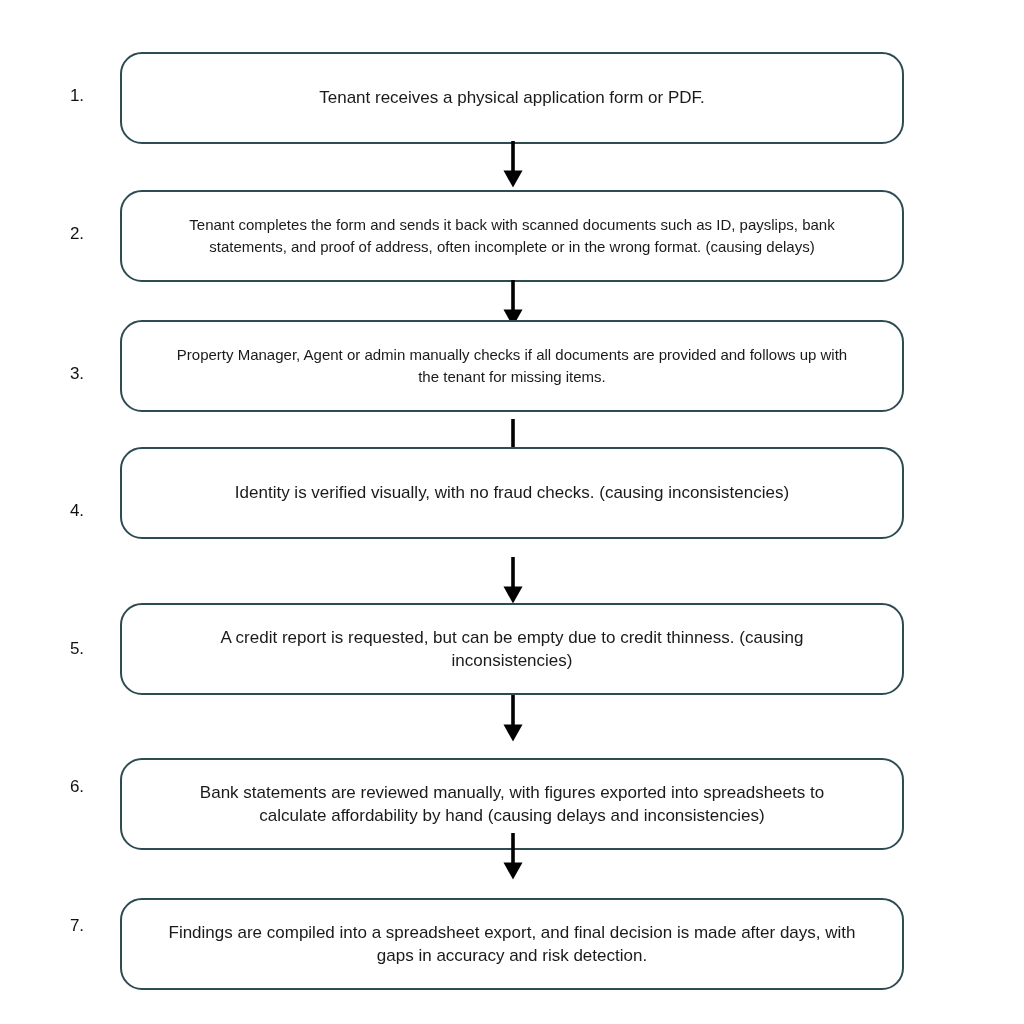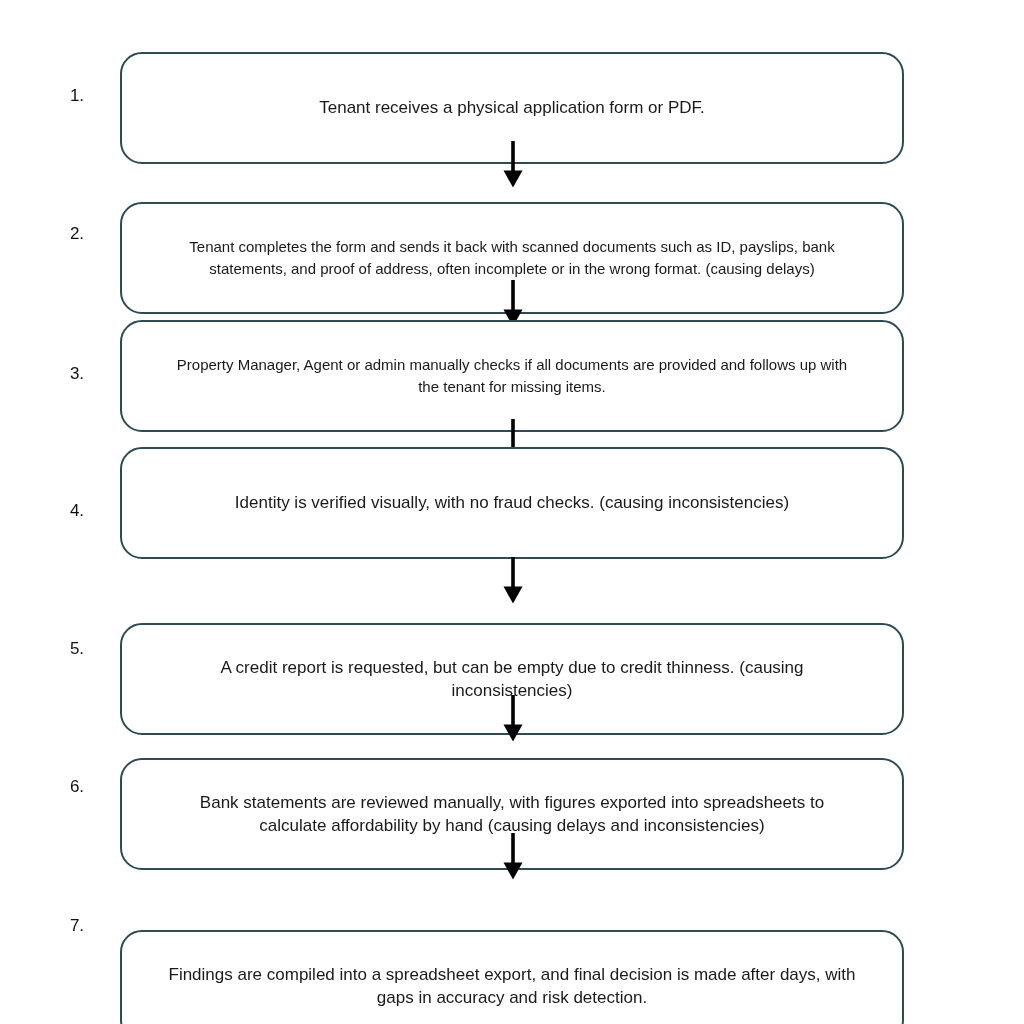--- a/index.html
+++ b/index.html
@@ -24,21 +24,21 @@
     display: flex;
     align-items: center;
     justify-content: center;
     font-size: 17px;
     color: #111111;
   }
   .step-box {
     position: absolute;
     left: 120px;
     width: 784px;
-    height: 112px;
+    height: 92px;
     box-sizing: border-box;
     border: 2.5px solid #2e4a52;
     border-radius: 22px;
     background: #ffffff;
     display: flex;
     align-items: center;
     justify-content: center;
     text-align: center;
     padding: 0 45px;
   }
@@ -65,21 +65,21 @@
   <div class="step-num" style="top:52px">1.</div>
   <div class="step-box" style="top:52px">
     <span class="box-text">Tenant receives a physical application form or PDF.</span>
   </div>
   <svg class="flow-arrow" style="top:141px" width="26" height="47" viewBox="0 0 26 47">
     <line x1="13" y1="0" x2="13" y2="32" stroke="#000000" stroke-width="3.6"></line>
     <polygon points="3.5,29.5 22.5,29.5 13,46.5" fill="#000000"></polygon>
   </svg>
 
   <div class="step-num" style="top:190px">2.</div>
-  <div class="step-box small" style="top:202px">
+  <div class="step-box small" style="top:190px">
     <span class="box-text">Tenant completes the form and sends it back with scanned documents such as ID, payslips, bank statements, and proof of address, often incomplete or in the wrong format. (causing delays)</span>
   </div>
   <svg class="flow-arrow" style="top:280px" width="26" height="47" viewBox="0 0 26 47">
     <line x1="13" y1="0" x2="13" y2="32" stroke="#000000" stroke-width="3.6"></line>
     <polygon points="3.5,29.5 22.5,29.5 13,46.5" fill="#000000"></polygon>
   </svg>
 
   <div class="step-num" style="top:330px">3.</div>
   <div class="step-box small" style="top:320px">
     <span class="box-text">Property Manager, Agent or admin manually checks if all documents are provided and follows up with the tenant for missing items.</span>
@@ -92,35 +92,35 @@
   <div class="step-num" style="top:467px">4.</div>
   <div class="step-box" style="top:447px">
     <span class="box-text">Identity is verified visually, with no fraud checks. (causing inconsistencies)</span>
   </div>
   <svg class="flow-arrow" style="top:557px" width="26" height="47" viewBox="0 0 26 47">
     <line x1="13" y1="0" x2="13" y2="32" stroke="#000000" stroke-width="3.6"></line>
     <polygon points="3.5,29.5 22.5,29.5 13,46.5" fill="#000000"></polygon>
   </svg>
 
   <div class="step-num" style="top:605px">5.</div>
-  <div class="step-box" style="top:623px">
+  <div class="step-box" style="top:603px">
     <span class="box-text">A credit report is requested, but can be empty due to credit thinness. (causing inconsistencies)</span>
   </div>
   <svg class="flow-arrow" style="top:695px" width="26" height="47" viewBox="0 0 26 47">
     <line x1="13" y1="0" x2="13" y2="32" stroke="#000000" stroke-width="3.6"></line>
     <polygon points="3.5,29.5 22.5,29.5 13,46.5" fill="#000000"></polygon>
   </svg>
 
   <div class="step-num" style="top:743px">6.</div>
   <div class="step-box" style="top:758px">
     <span class="box-text">Bank statements are reviewed manually, with figures exported into spreadsheets to calculate affordability by hand (causing delays and inconsistencies)</span>
   </div>
   <svg class="flow-arrow" style="top:833px" width="26" height="47" viewBox="0 0 26 47">
     <line x1="13" y1="0" x2="13" y2="32" stroke="#000000" stroke-width="3.6"></line>
     <polygon points="3.5,29.5 22.5,29.5 13,46.5" fill="#000000"></polygon>
   </svg>
 
   <div class="step-num" style="top:882px">7.</div>
-  <div class="step-box" style="top:930px">
+  <div class="step-box" style="top:898px">
     <span class="box-text">Findings are compiled into a spreadsheet export, and final decision is made after days, with gaps in accuracy and risk detection.</span>
   </div>
 
 </div>
 
 </body></html>

